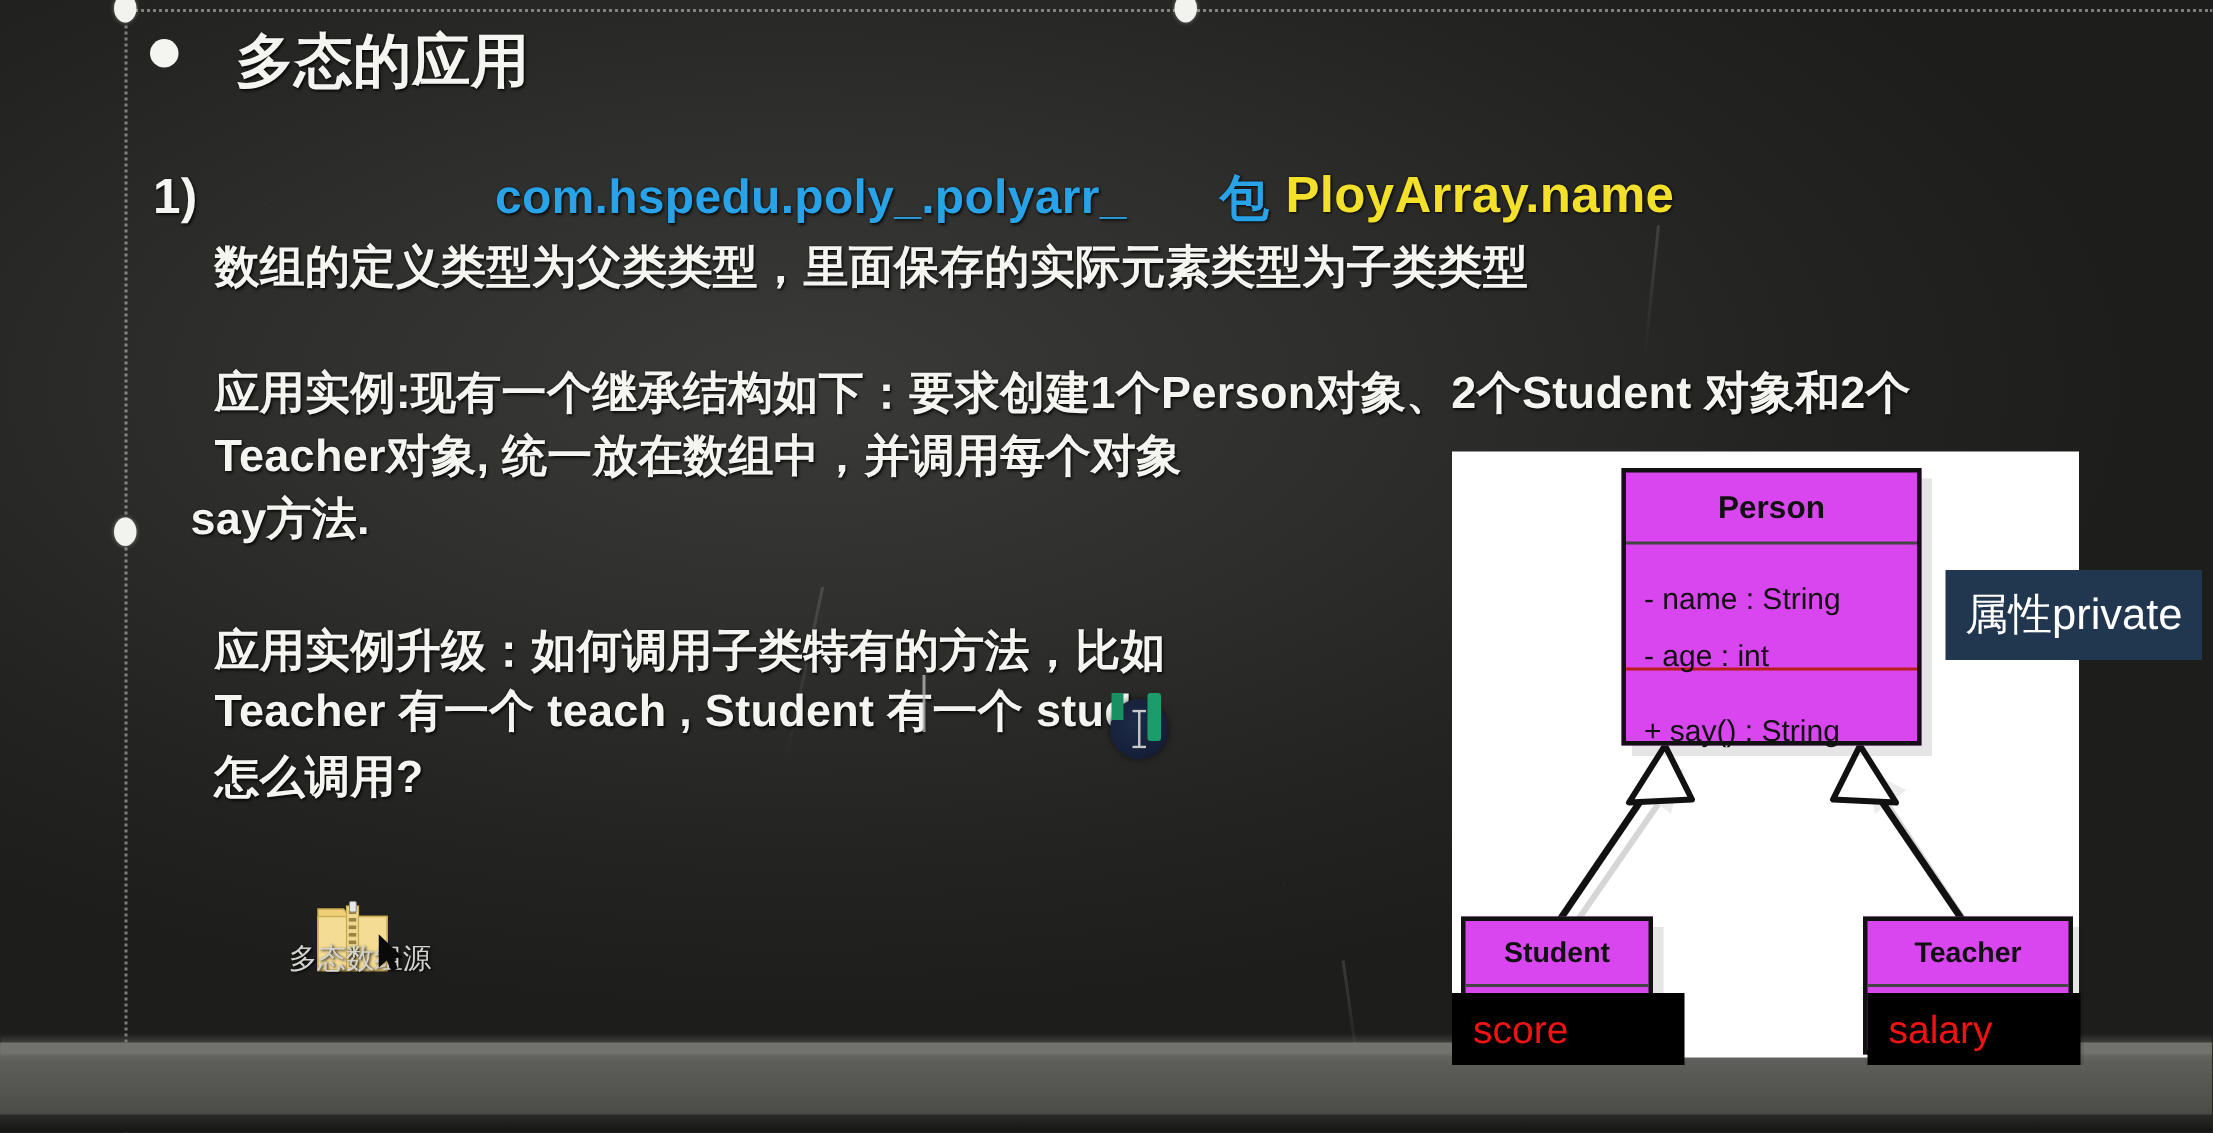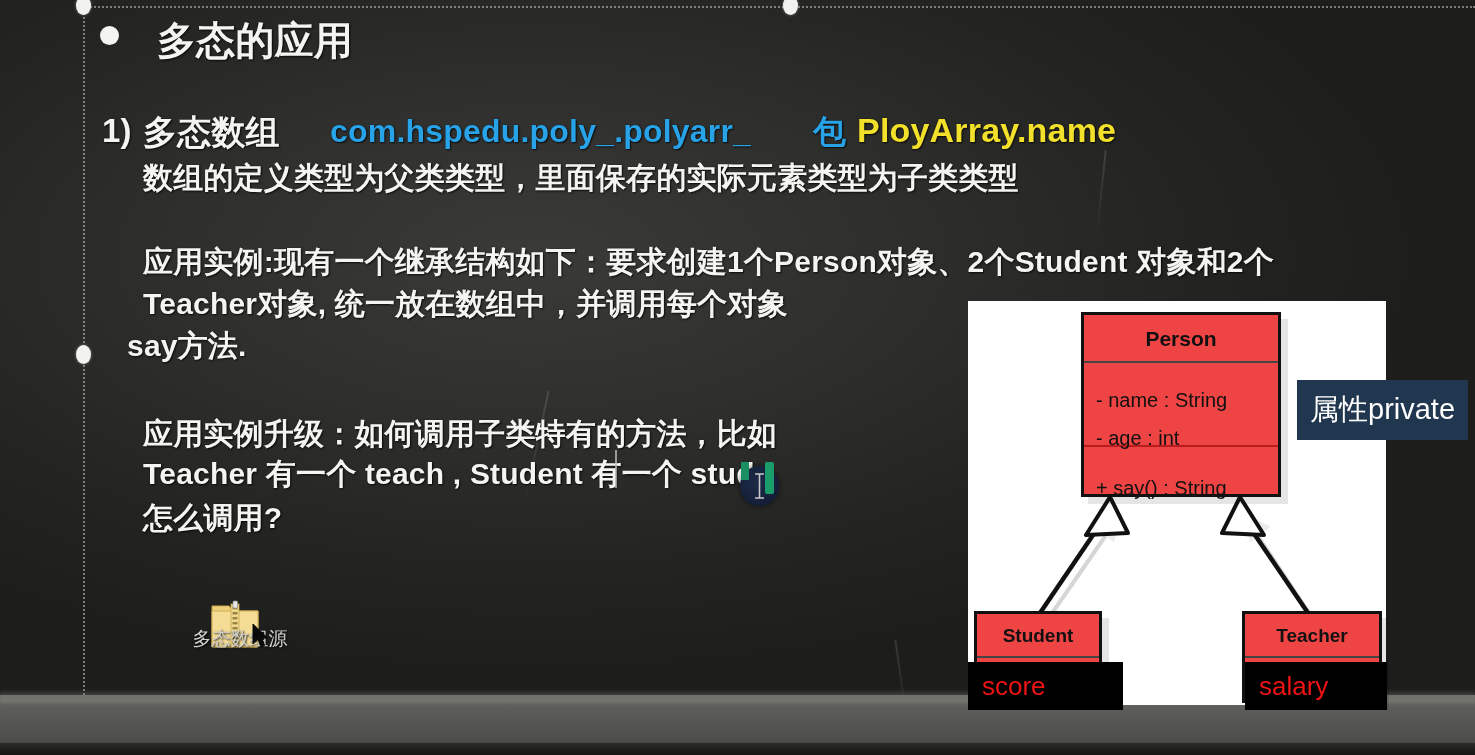--- a/index.html
+++ b/index.html
@@ -187,21 +187,21 @@
   
   #uml-panel {
     position: absolute;
     left: 968px; top: 301px;
     width: 418px; height: 404px;
     background: #ffffff;
   }
 
   .uml-box {
     position: absolute;
-    background: #ef4444;
+    background: #d946ef;
     border: 3px solid #111;
     box-shadow: 7px 7px 0 rgba(0,0,0,.10);
     box-sizing: border-box;
   }
   .uml-row {
     font-family: "Liberation Sans", sans-serif;
     color: #111;
     box-sizing: border-box;
   }
   .uml-title {
@@ -296,21 +296,20 @@
 
   <div id="tray">
     <div id="tray-top-wave"></div>
     <div id="tray-lip"></div>
   </div>
 
   <div id="heading-bullet"></div>
   <div class="chalk" id="heading-title">多态的应用</div>
 
   <div class="chalk" id="item-number">1)</div>
-  <div class="chalk" id="item-label">多态数组</div>
   <div class="chalk" id="pkg-name">com.hspedu.poly_.polyarr_</div>
   <div class="chalk" id="pkg-word">包</div>
   <div class="chalk" id="file-name">PloyArray.name</div>
   <div class="chalk" id="item-desc">数组的定义类型为父类类型，里面保存的实际元素类型为子类类型</div>
 
   <div class="chalk" id="para1-l1">应用实例:现有一个继承结构如下：要求创建1个Person对象、2个Student 对象和2个</div>
   <div class="chalk" id="para1-l2">Teacher对象, 统一放在数组中，并调用每个对象</div>
   <div class="chalk" id="para1-l3">say方法.</div>
 
   <div class="chalk" id="para2-l1">应用实例升级：如何调用子类特有的方法，比如</div>

